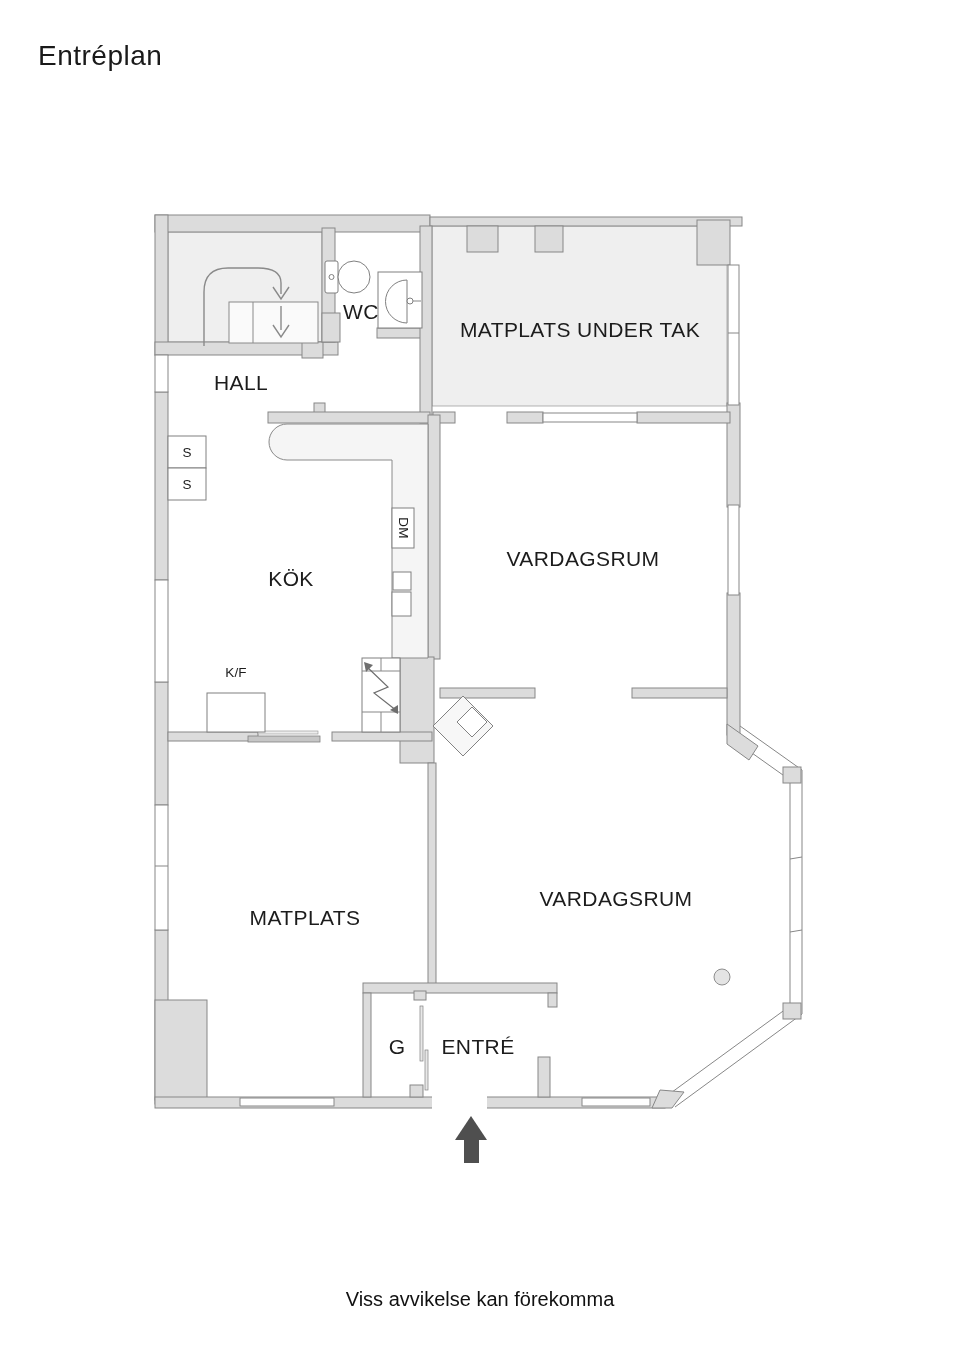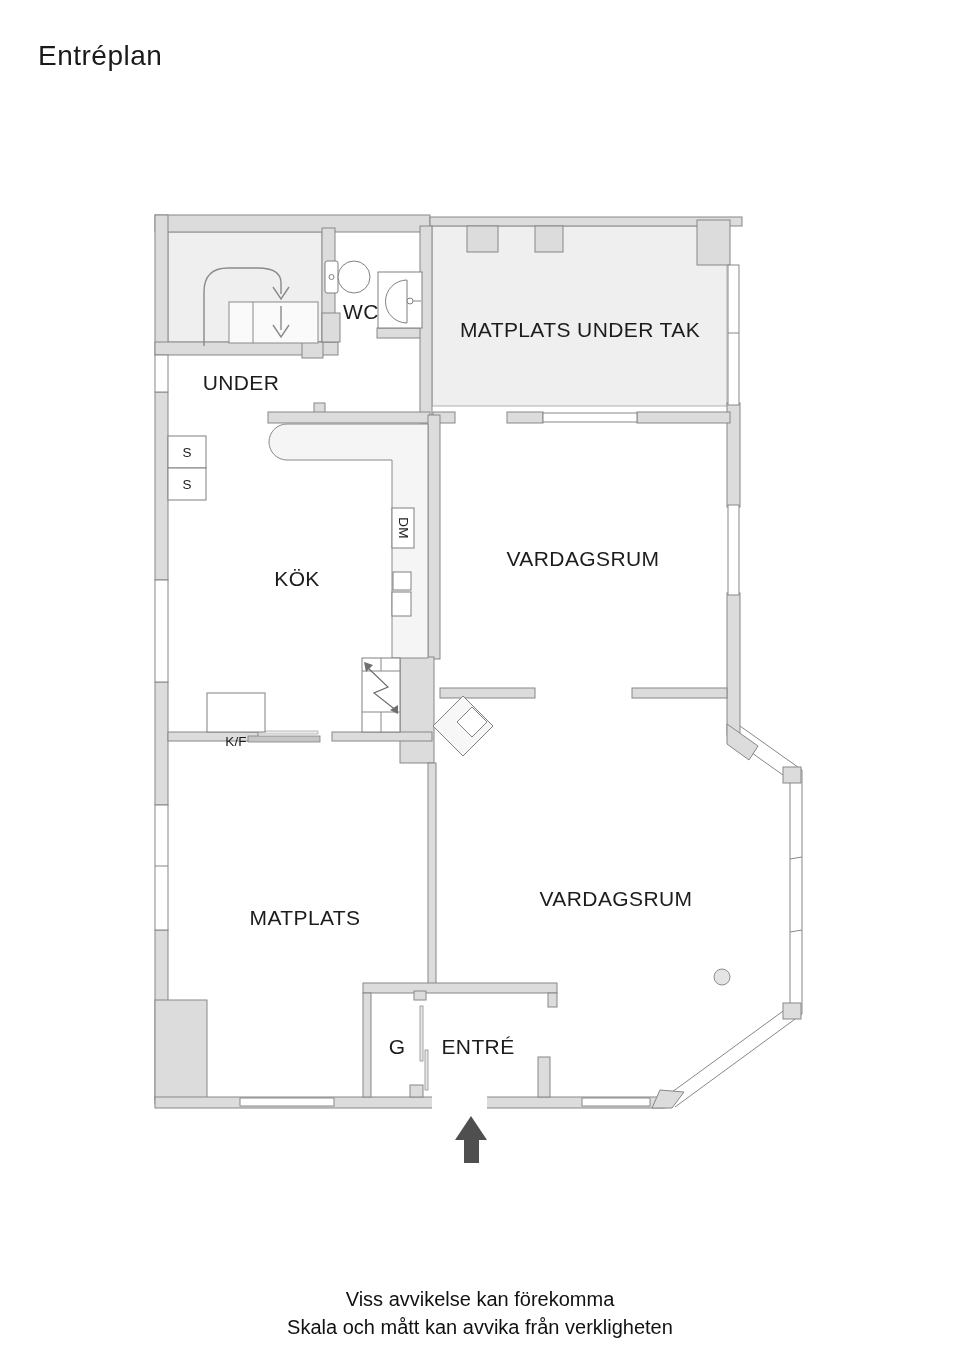--- a/index.html
+++ b/index.html
@@ -174,29 +174,28 @@
 
     <circle cx="722" cy="977" r="8" fill="#e4e4e4" stroke="#8e8e8e" stroke-width="1"></circle>
 
     <g fill="#4f4f4f">
       <polygon points="455,1140 471,1116 487,1140"></polygon>
       <rect x="464" y="1139" width="15" height="24"></rect>
     </g>
   </svg>
 
   <div class="lbl" style="left:361px;top:312px">WC</div>
-  <div class="lbl" style="left:241px;top:383px">UNDER</div>
+  <div class="lbl" style="left:241px;top:383px">HALL</div>
   <div class="lbl" style="left:580px;top:330px">MATPLATS UNDER TAK</div>
-  <div class="lbl" style="left:297px;top:579px">KÖK</div>
+  <div class="lbl" style="left:291px;top:579px">KÖK</div>
   <div class="lbl" style="left:583px;top:559px">VARDAGSRUM</div>
   <div class="lbl" style="left:616px;top:899px">VARDAGSRUM</div>
   <div class="lbl" style="left:305px;top:918px">MATPLATS</div>
   <div class="lbl" style="left:478px;top:1047px">ENTRÉ</div>
   <div class="lbl" style="left:397px;top:1047px">G</div>
 
-  <div class="lbl small" style="left:236px;top:741px">K/F</div>
+  <div class="lbl small" style="left:236px;top:672px">K/F</div>
   <div class="lbl small" style="left:187px;top:452px">S</div>
   <div class="lbl small" style="left:187px;top:484px">S</div>
   <div class="lbl small rot" style="left:403px;top:528px">DM</div>
 
   <div class="footer l1">Viss avvikelse kan förekomma</div>
-  <div class="footer l2">Skala och mått kan avvika från verkligheten</div>
 </div>
 
 </body></html>

